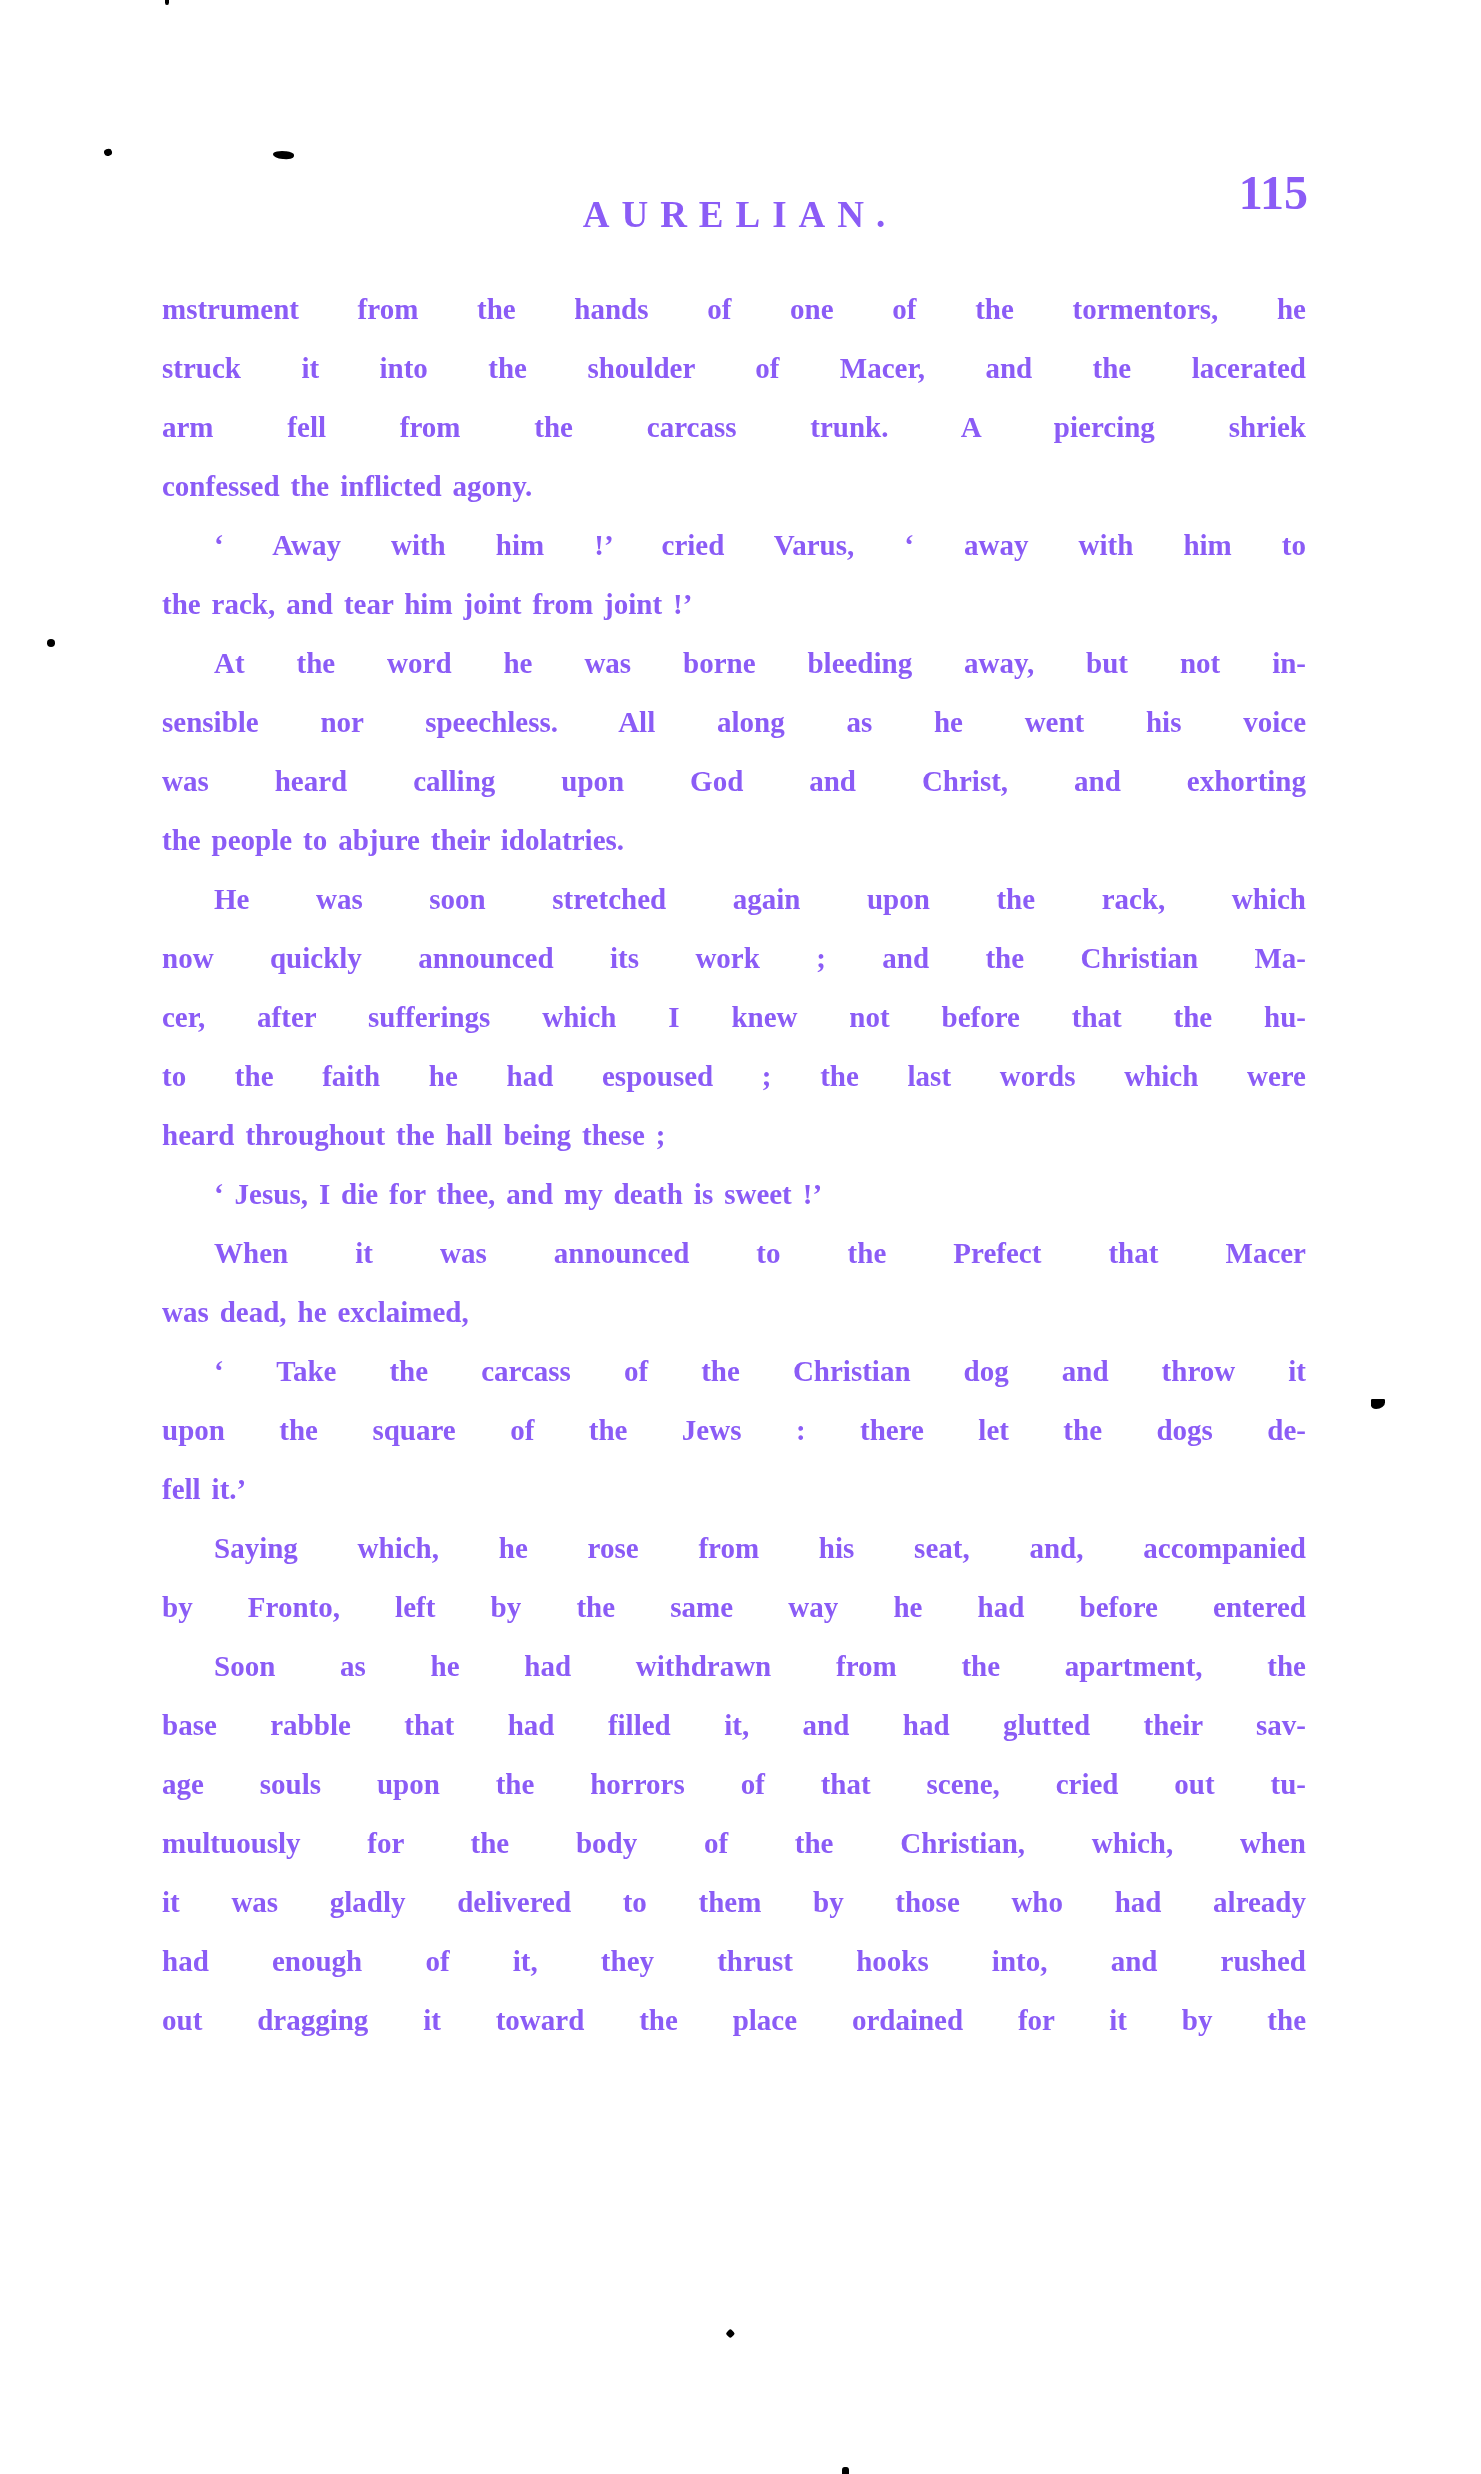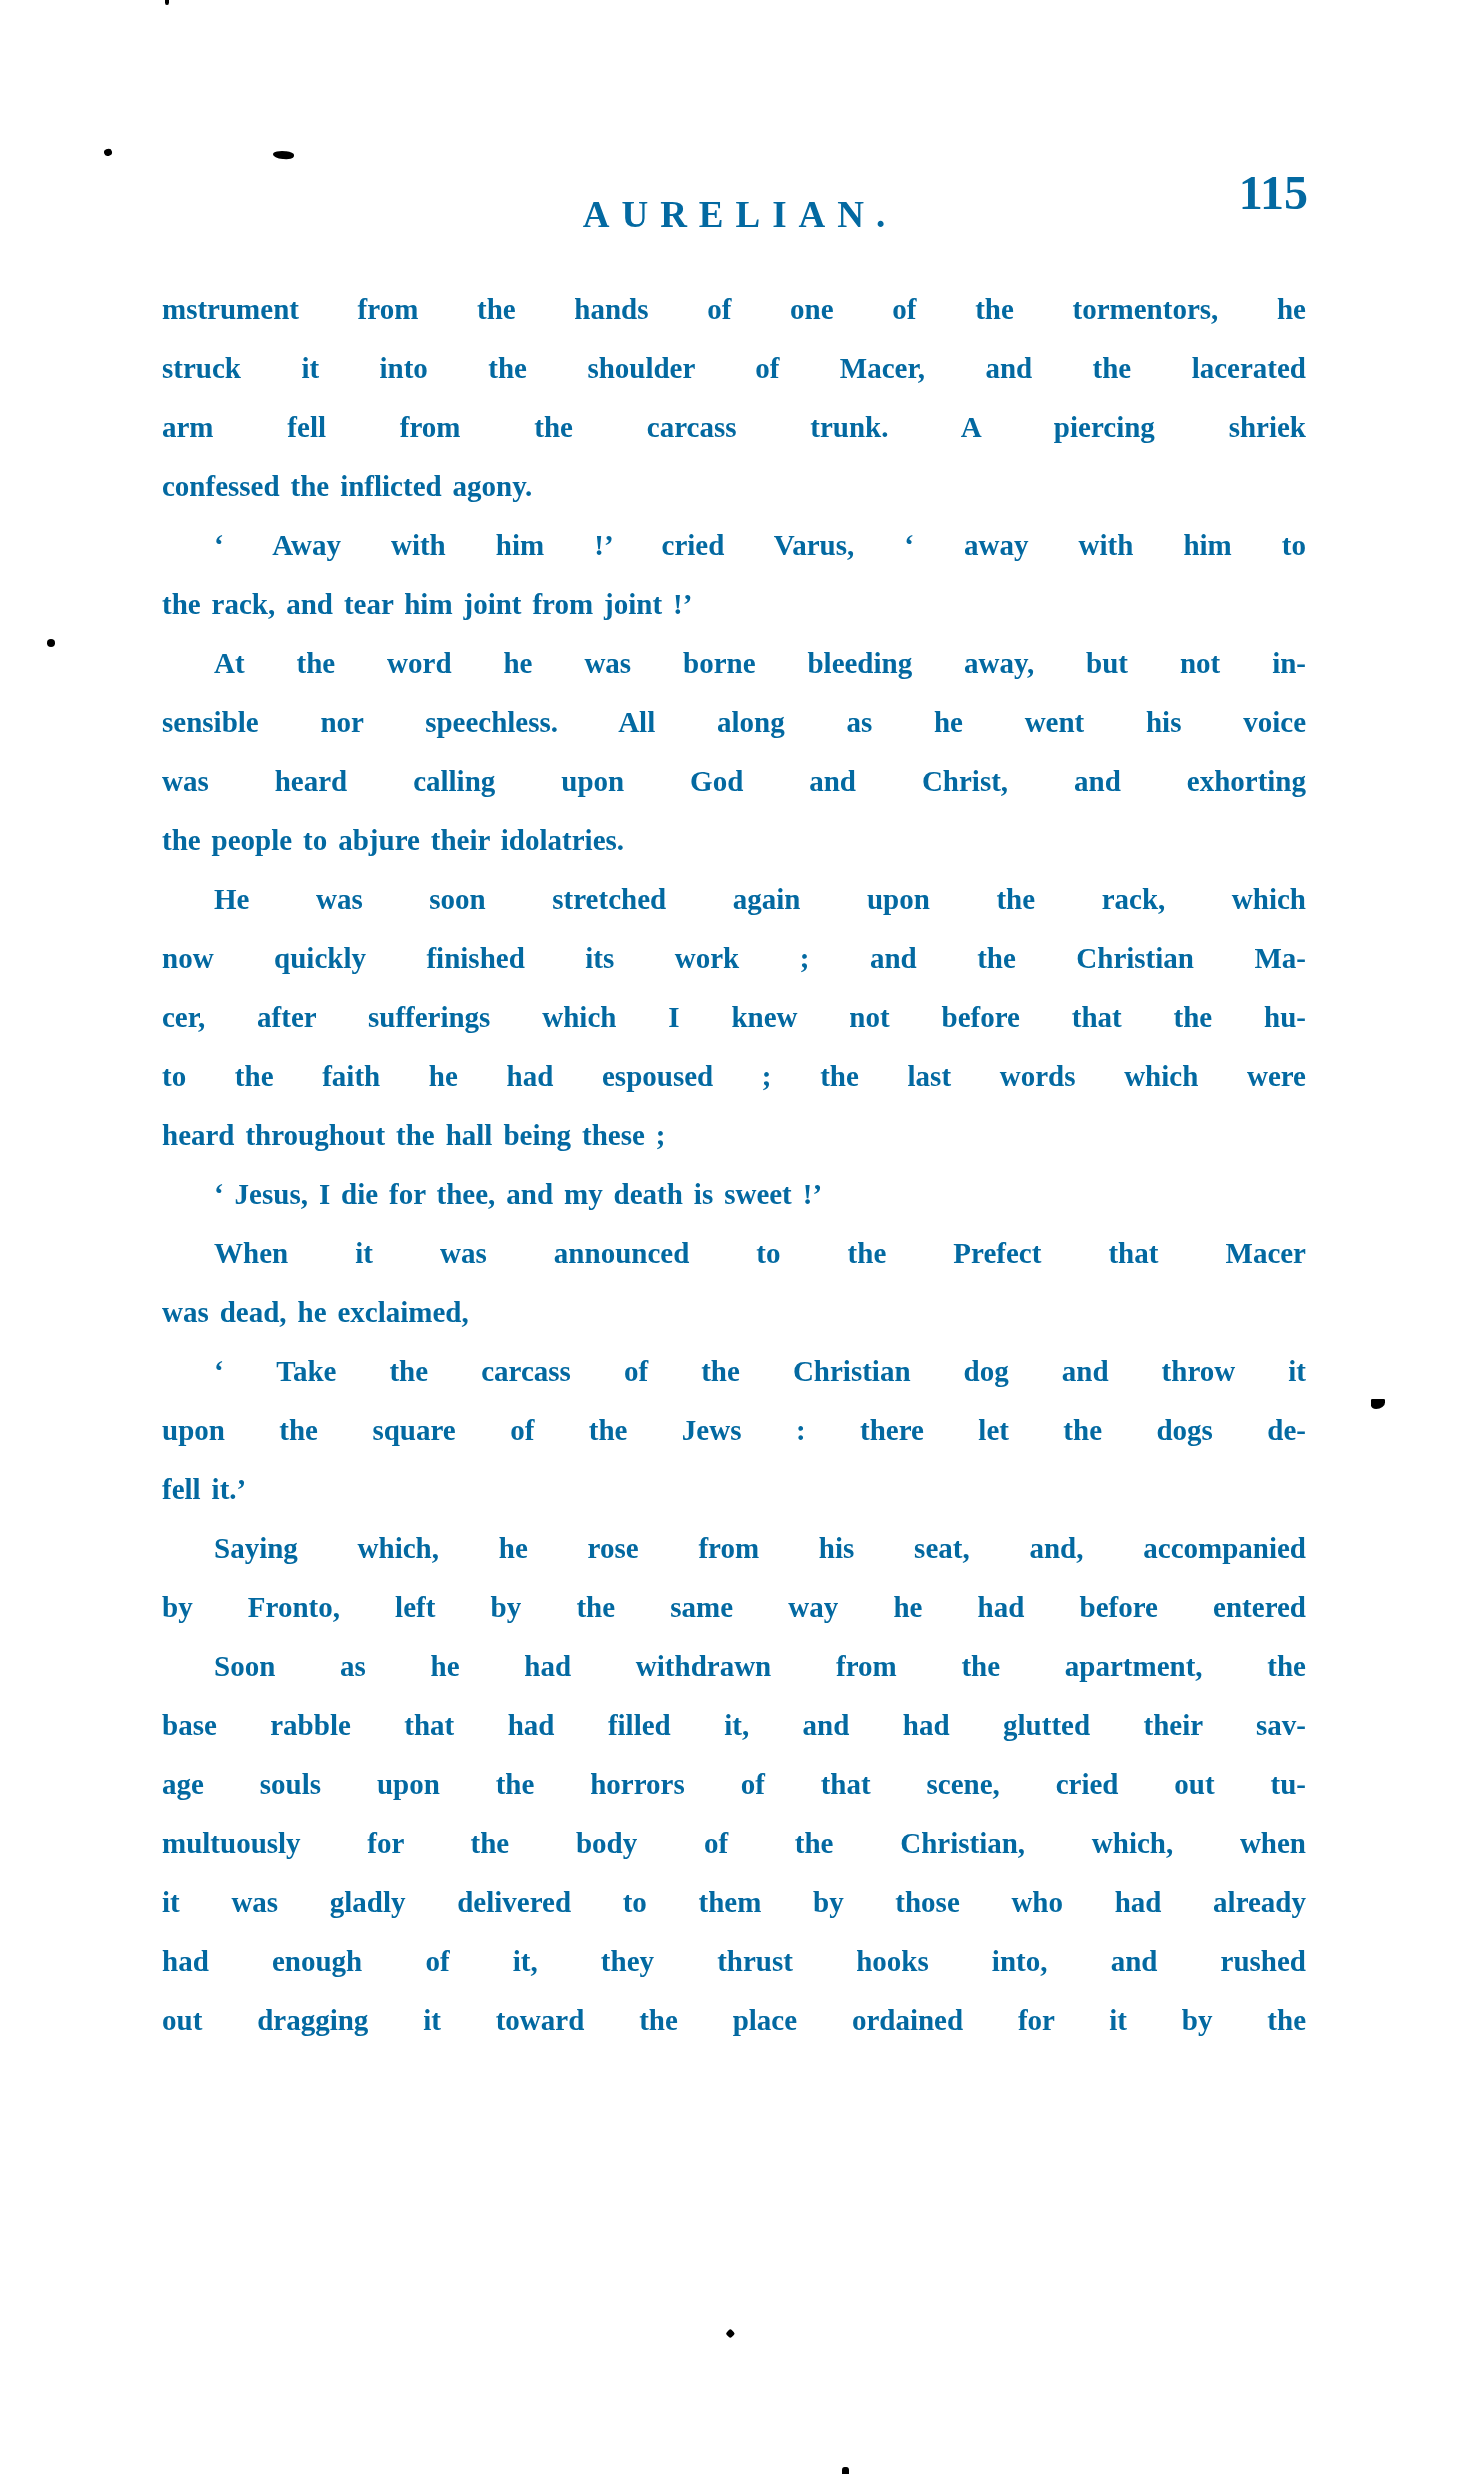--- a/index.html
+++ b/index.html
@@ -5,21 +5,21 @@
   html, body {
     margin: 0;
     padding: 0;
     background: #ffffff;
   }
   .page {
     position: relative;
     width: 1481px;
     height: 2475px;
     background: #ffffff;
-    color: #0369a1;
+    color: #8b5cf6;
     font-family: "Liberation Serif", "DejaVu Serif", serif;
     overflow: hidden;
   }
   .running-header {
     position: absolute;
     top: 196px;
     left: 162px;
     width: 1144px;
     text-align: center;
     text-indent: 12px;          
@@ -83,21 +83,21 @@
       <div class="line just">struck it into the shoulder of Macer, and the lacerated</div>
       <div class="line just">arm fell from the carcass trunk. A piercing shriek</div>
       <div class="line">confessed the inflicted agony.</div>
       <div class="line just indent">‘ Away with him !’ cried Varus, ‘ away with him to</div>
       <div class="line">the rack, and tear him joint from joint !’</div>
       <div class="line just indent">At the word he was borne bleeding away, but not in-</div>
       <div class="line just">sensible nor speechless.  All along as he went his voice</div>
       <div class="line just">was heard calling upon God and Christ, and exhorting</div>
       <div class="line">the people to abjure their idolatries.</div>
       <div class="line just indent">He was soon stretched again upon the rack, which</div>
-      <div class="line just">now quickly finished its work ; and the Christian Ma-</div>
+      <div class="line just">now quickly announced its work ; and the Christian Ma-</div>
       <div class="line just">cer, after sufferings which I knew not before that the hu-</div>
       <div class="line just">to the faith he had espoused ; the last words which were</div>
       <div class="line">heard throughout the hall being these ;</div>
       <div class="line indent">‘ Jesus, I die for thee, and my death is sweet !’</div>
       <div class="line just indent">When it was announced to the Prefect that Macer</div>
       <div class="line">was dead, he exclaimed,</div>
       <div class="line just indent">‘ Take the carcass of the Christian dog and throw it</div>
       <div class="line just">upon the square of the Jews : there let the dogs de-</div>
       <div class="line">fell it.’</div>
       <div class="line just indent">Saying which, he rose from his seat, and, accompanied</div>

